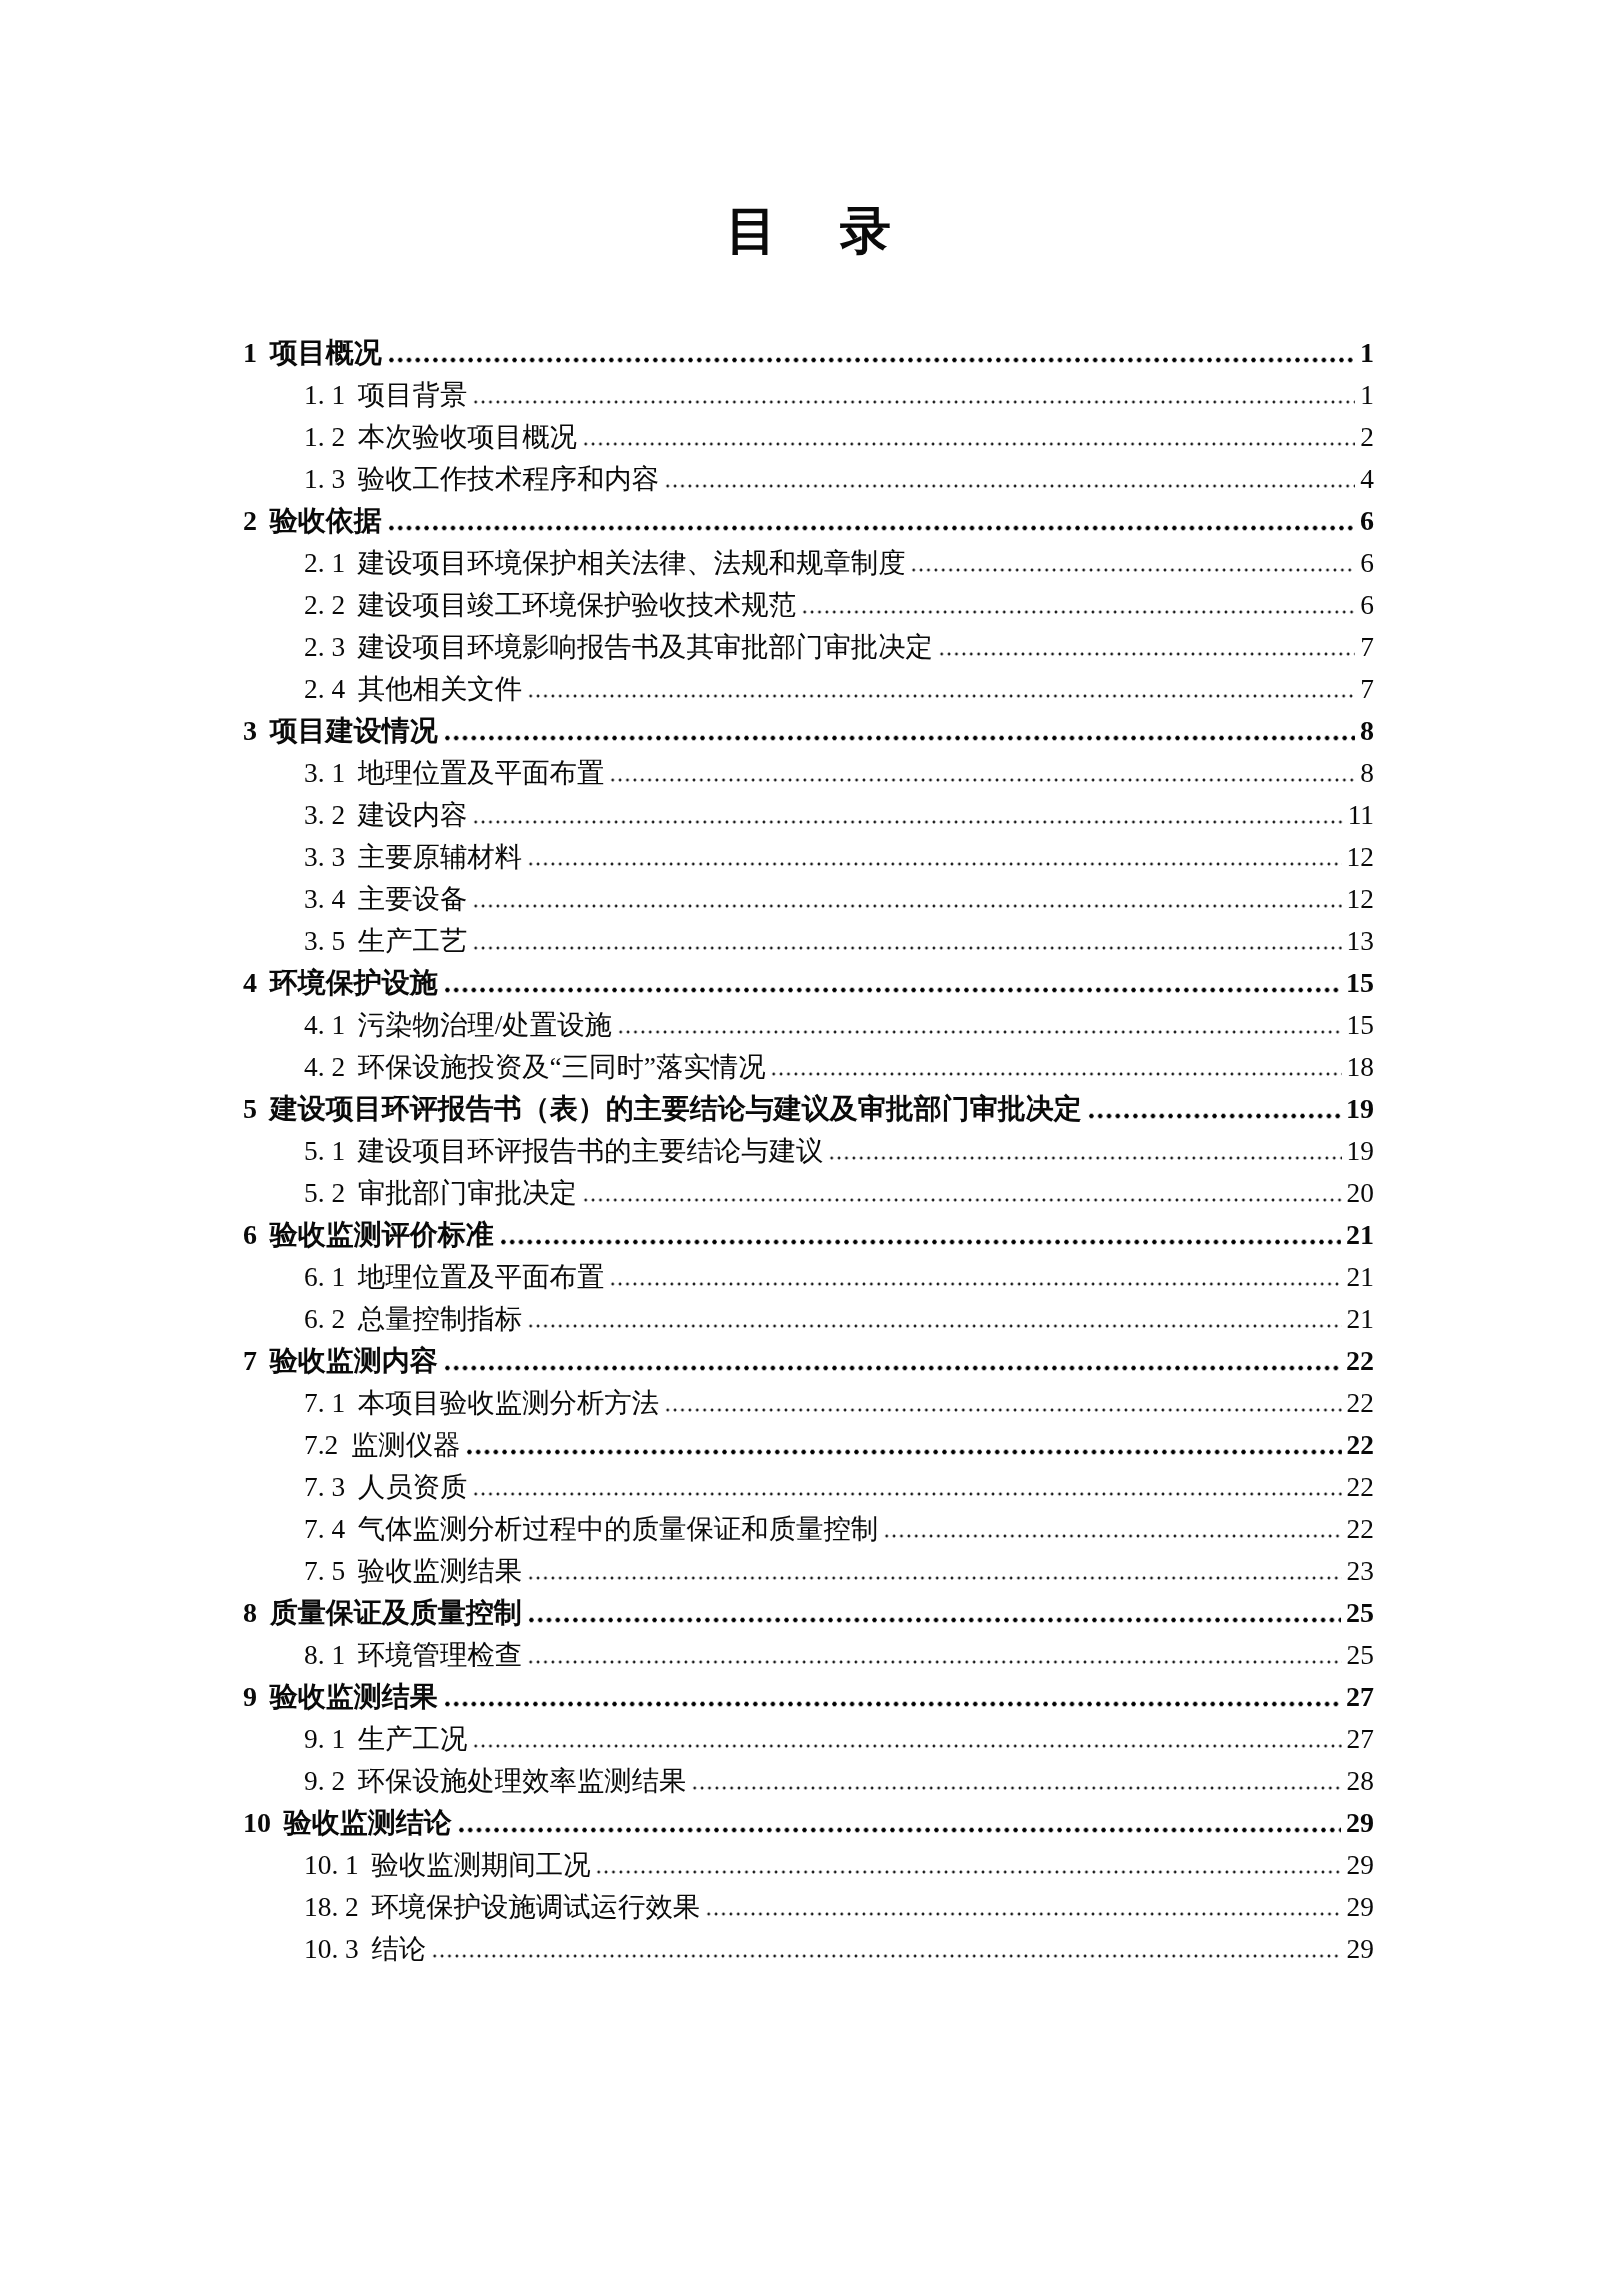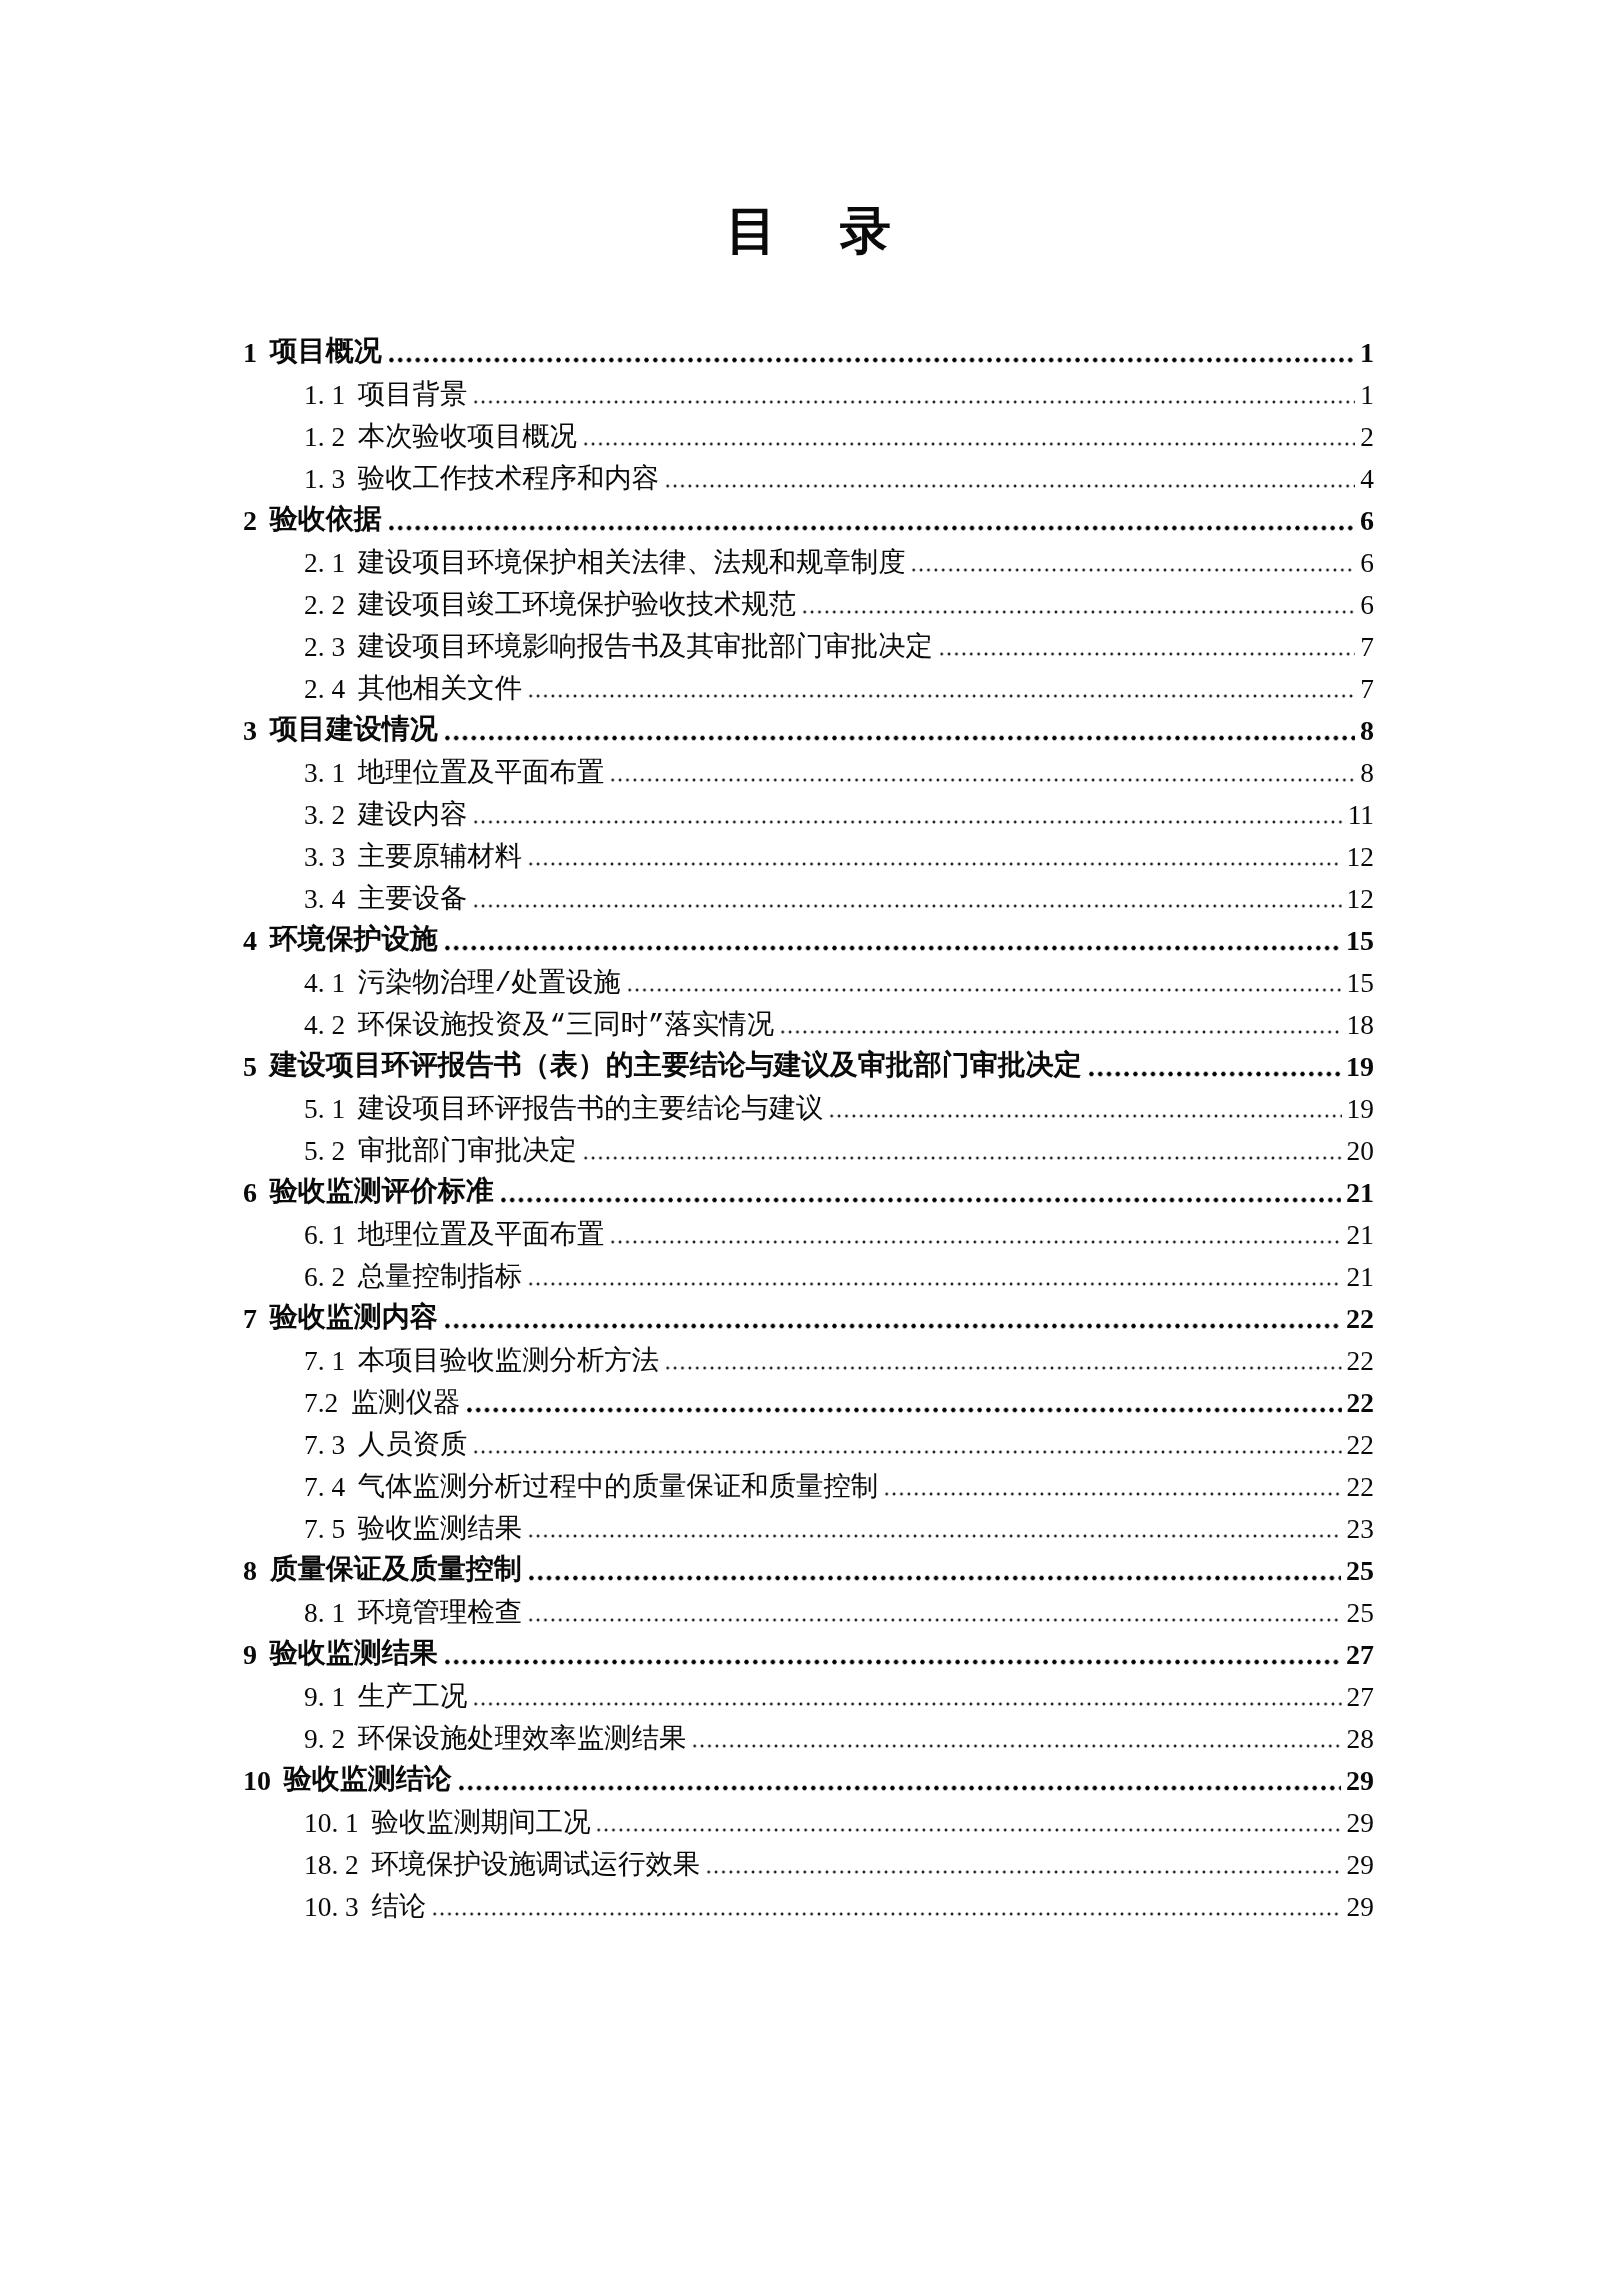--- a/index.html
+++ b/index.html
@@ -19,21 +19,21 @@
   }
   .toc{display:block;}
   .row{
     display:flex;align-items:flex-end;height:42px;
     font-size:27.4px;line-height:1.02;white-space:nowrap;
   }
   .row.l1{font-size:28px;}
   .row.l2{padding-left:61px;}
   .row.b{font-weight:700;}
   .num{white-space:pre;margin-right:12.7px;}
-  .txt{white-space:pre;font-family:Liberation Mono, monospace;}
+  .txt{white-space:pre;}
   .leader{
     flex:1;height:11.8px;margin:0 2.9px 2px 4.9px;min-width:19.6px;
     background-image:radial-gradient(circle,#1a1a1a 1.3px,rgba(0,0,0,0) 1.6px);
     background-size:7.4px 11.8px;background-repeat:repeat-x;
     background-position:left bottom;
   }
   .b .leader,.bl .leader{
     background-image:radial-gradient(circle,#000 2px,rgba(0,0,0,0) 2.3px);
     background-size:8.8px 11.8px;
   }
@@ -126,20 +126,26 @@
     <span class="txt">主要原辅材料</span>
     <span class="leader"></span>
     <span class="pg">12</span>
   </div>
       <div class="row l2">
     <span class="num">3. 4</span>
     <span class="txt">主要设备</span>
     <span class="leader"></span>
     <span class="pg">12</span>
   </div>
+      <div class="row l2">
+    <span class="num">3. 5</span>
+    <span class="txt">生产工艺</span>
+    <span class="leader"></span>
+    <span class="pg">13</span>
+  </div>
       <div class="row l1 b">
     <span class="num">4</span>
     <span class="txt">环境保护设施</span>
     <span class="leader"></span>
     <span class="pg">15</span>
   </div>
       <div class="row l2">
     <span class="num">4. 1</span>
     <span class="txt">污染物治理/处置设施</span>
     <span class="leader"></span>

